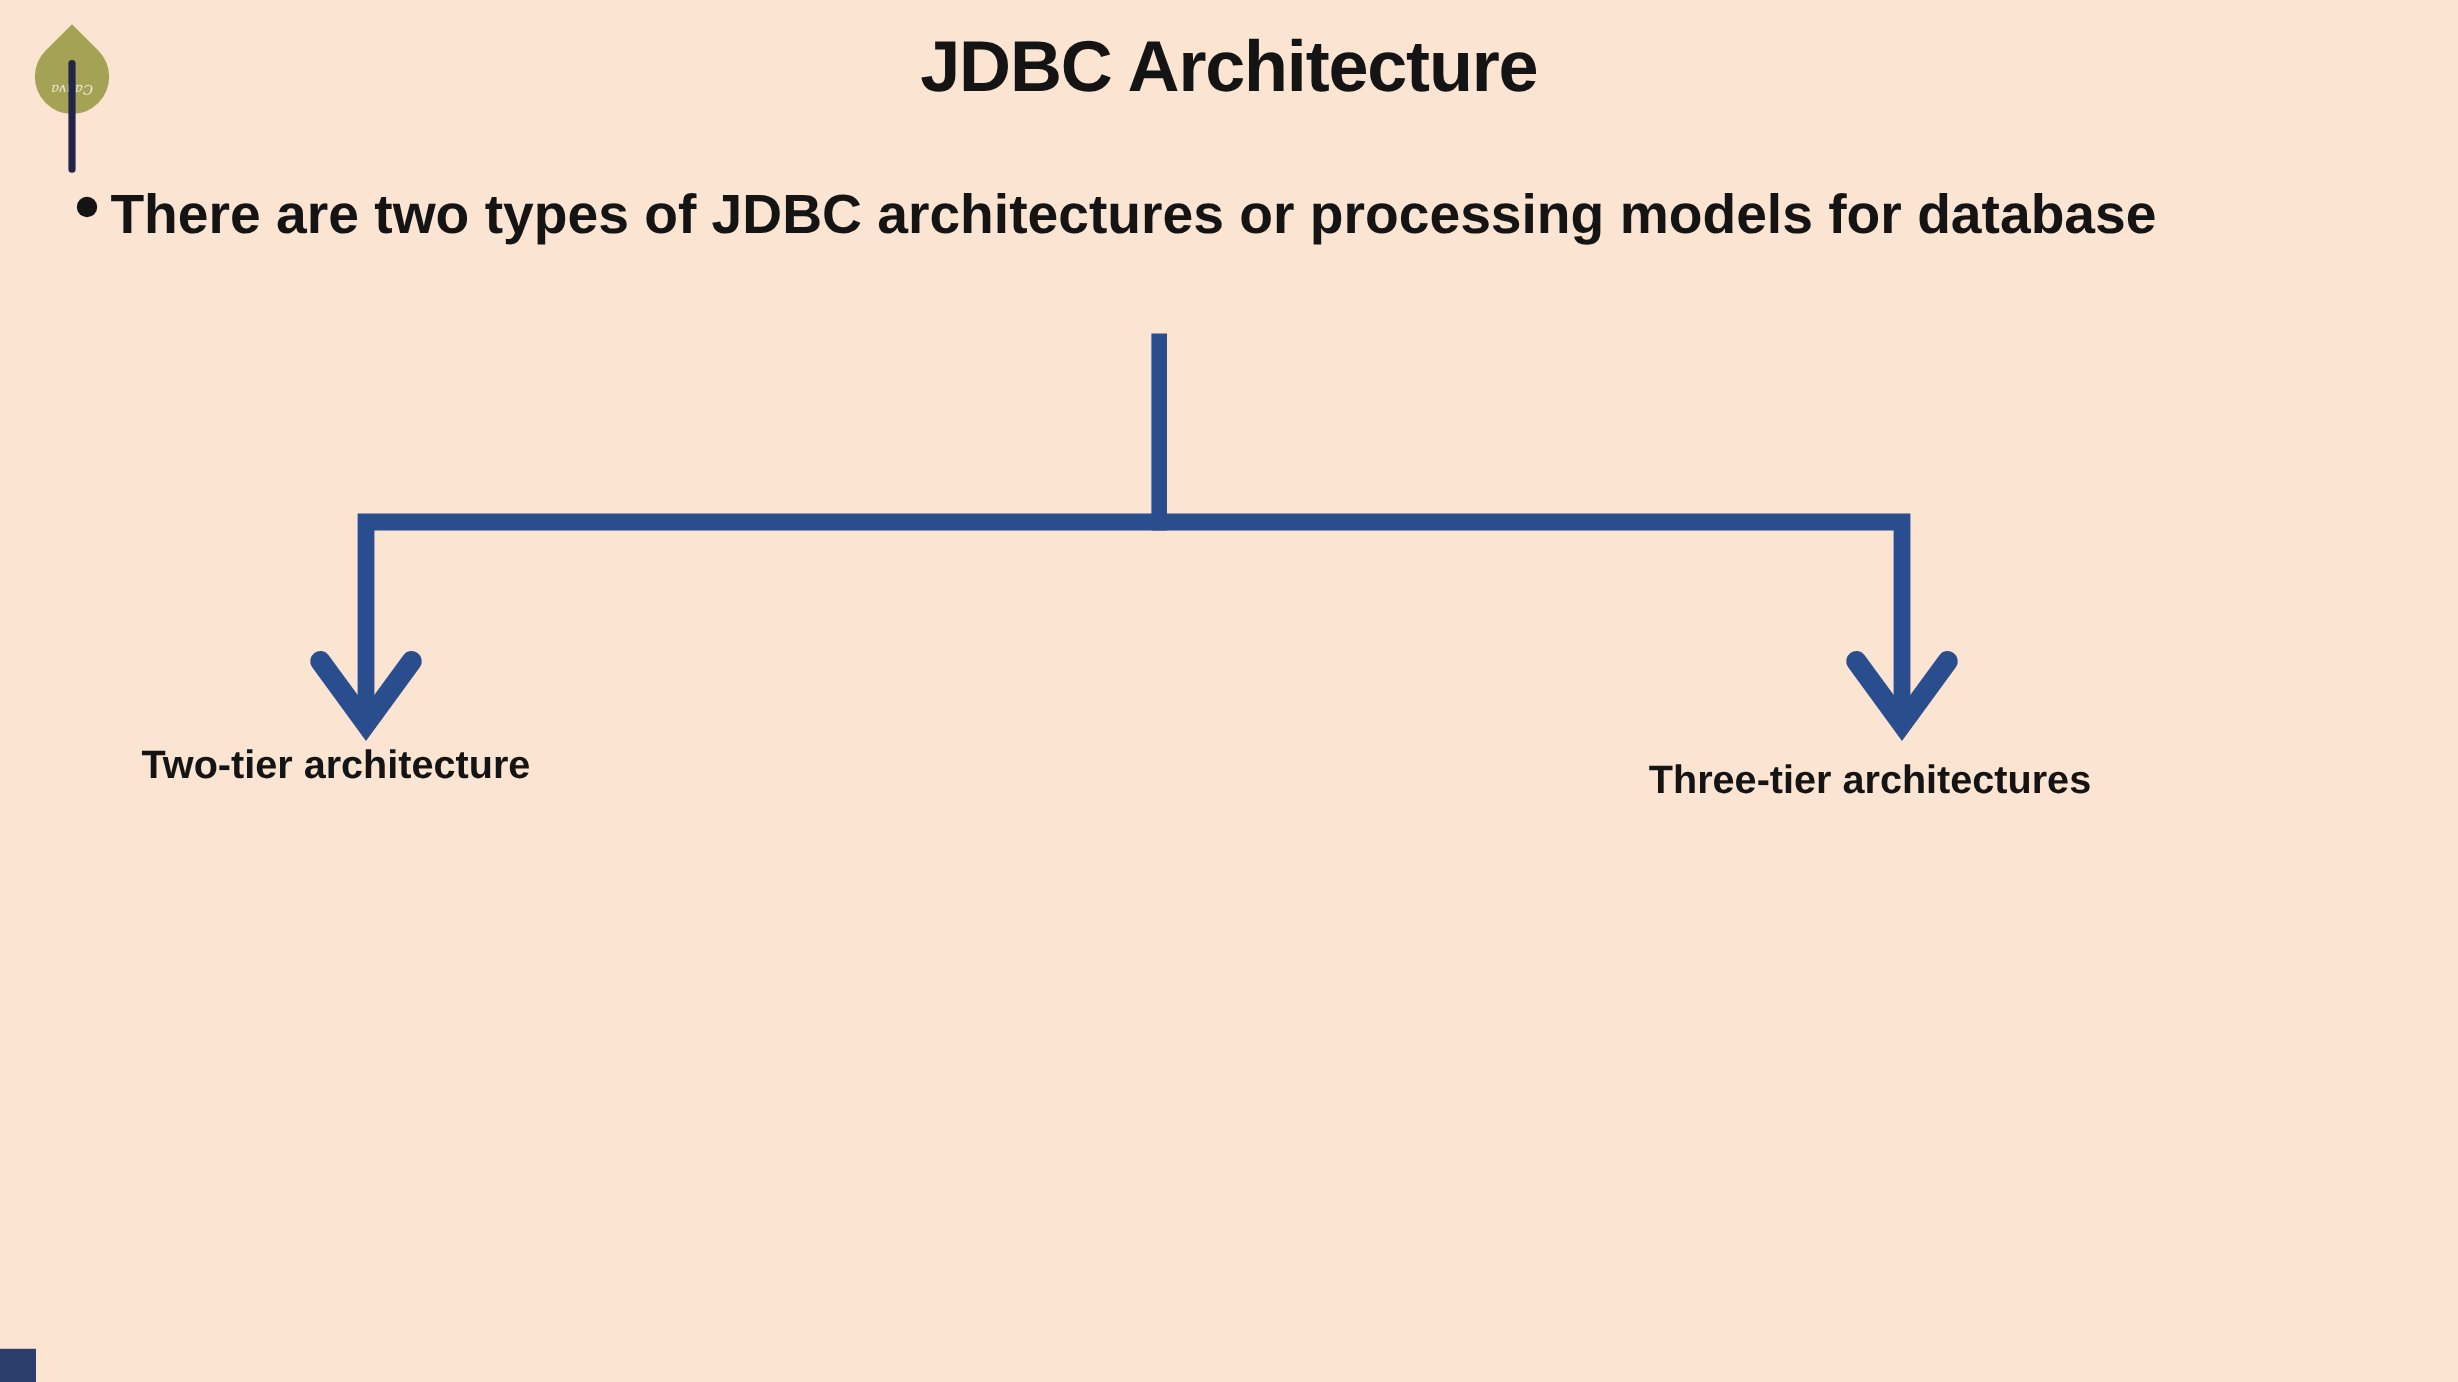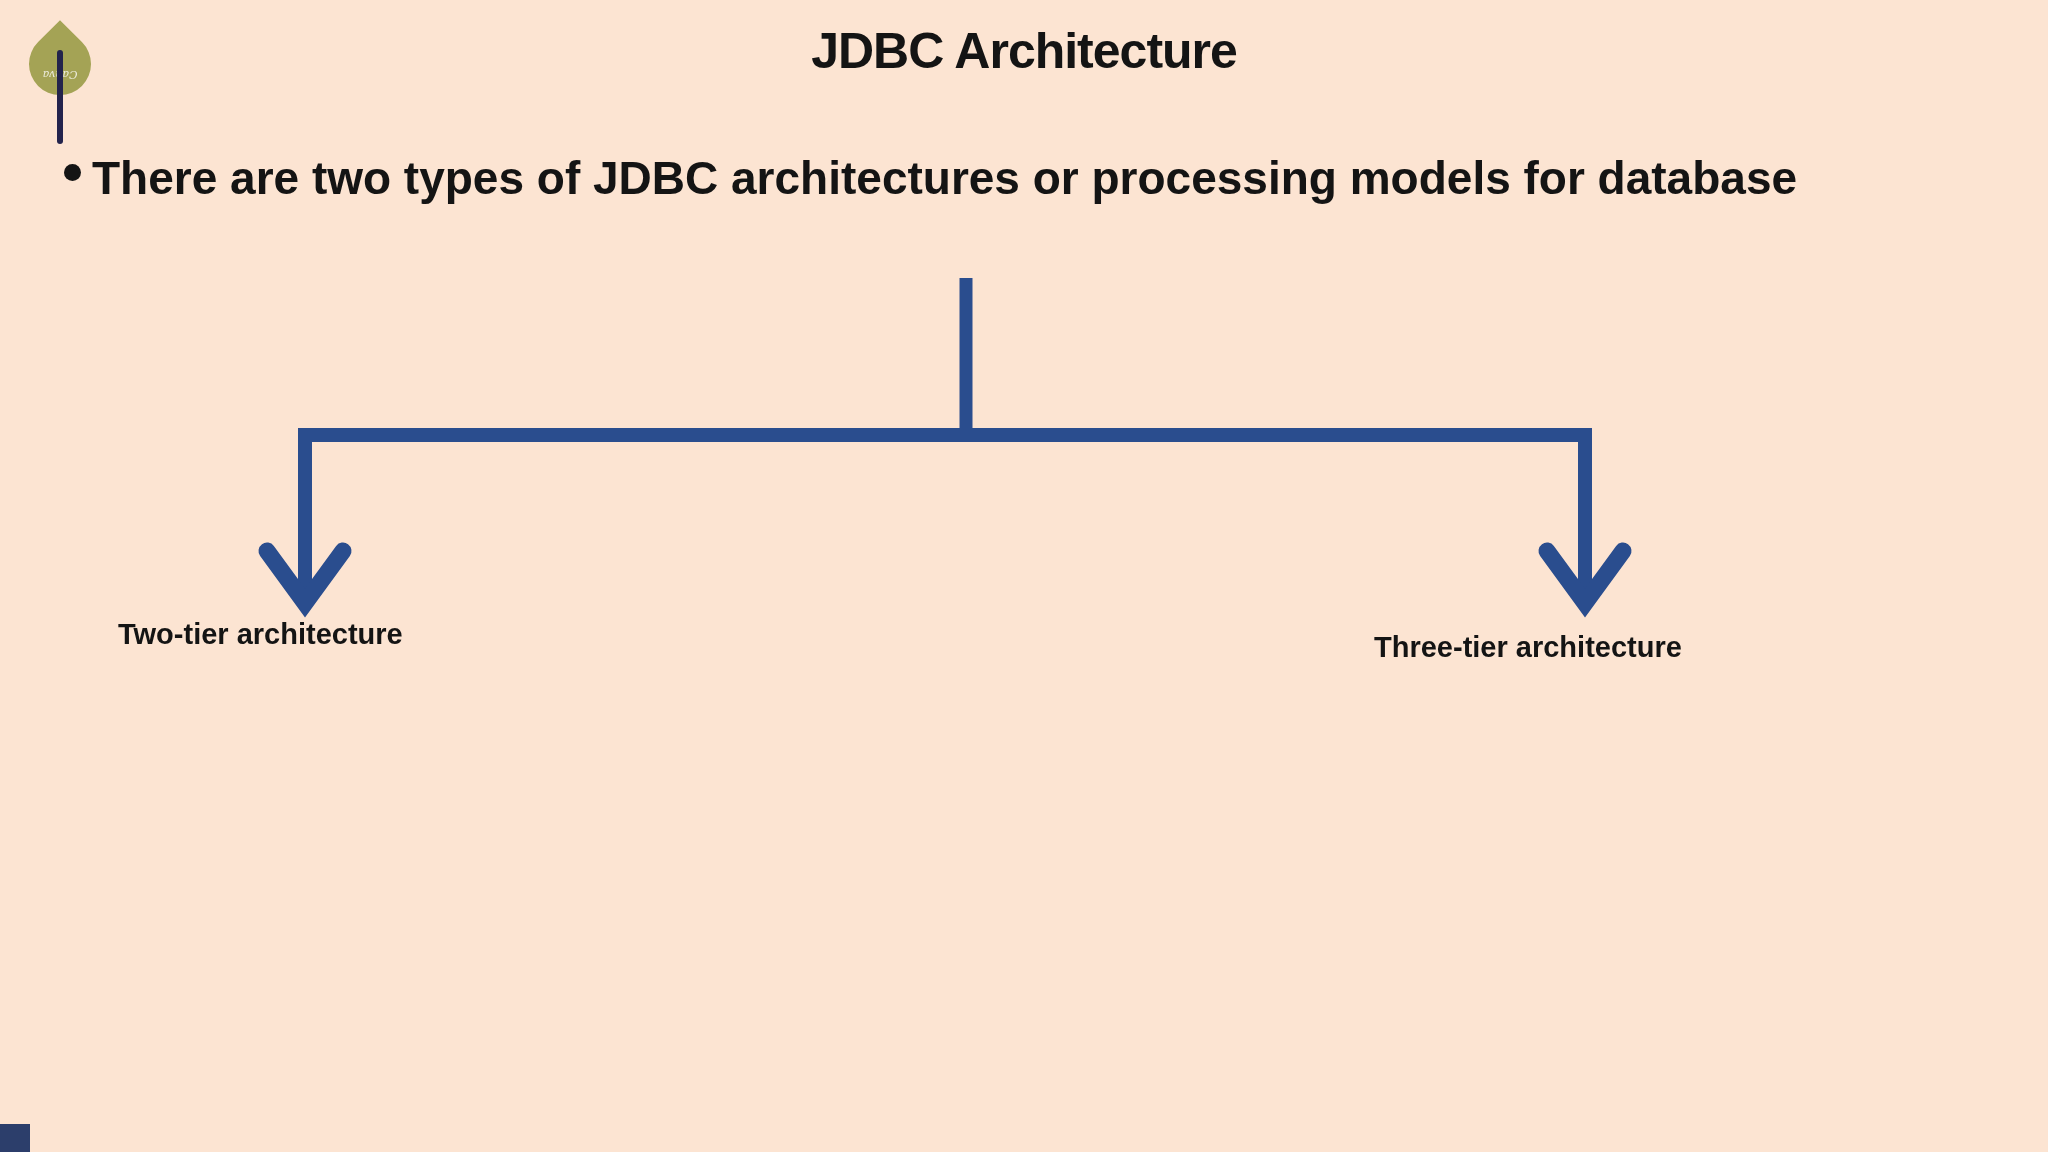--- a/index.html
+++ b/index.html
@@ -15,39 +15,39 @@
   .slide{
     position:relative;width:2048px;height:1152px;overflow:hidden;
     background:var(--background);
     color:var(--ink);
     font-family:"Liberation Sans","DejaVu Sans",sans-serif;
   }
 
   
   .title{
     position:absolute;top:26px;left:0;width:100%;
-    text-align:center;font-size:50px;font-weight:bold;line-height:1;
+    text-align:center;font-size:60px;font-weight:bold;line-height:1;
     letter-spacing:-1px;
   }
 
   
   .bullet-dot{
     position:absolute;left:64px;top:164px;width:17px;height:17px;
     border-radius:50%;background:var(--ink);
   }
   .bullet-text{
     position:absolute;left:92px;top:147px;
     font-size:46px;font-weight:bold;line-height:63px;white-space:nowrap;
   }
 
   
   .diagram-svg{position:absolute;left:0;top:0;width:2048px;height:1152px;}
   .diagram-svg path{stroke:var(--diagram-blue);fill:none;}
   .branch-label{
-    position:absolute;font-size:29px;font-weight:bold;line-height:1;
+    position:absolute;font-size:33px;font-weight:bold;line-height:1;
     white-space:nowrap;
   }
   .branch-label.left{left:118px;top:620px;}
   .branch-label.right{left:1374px;top:633px;}
 
   
   .logo{position:absolute;left:0;top:0;width:120px;height:150px;}
   .leaf-shape{
     position:absolute;left:29px;top:33px;width:62px;height:62px;
     background:var(--leaf-green);
@@ -92,17 +92,17 @@
   </div>
 
   <svg class="diagram-svg" viewBox="0 0 2048 1152">
     <path d="M966 278 L966 442" stroke-width="13" stroke-linecap="butt"></path>
     <path d="M305 602 L305 435 L1585 435 L1585 602" stroke-width="14" stroke-linecap="butt" stroke-linejoin="miter"></path>
     <path d="M267 551 L305 603 L343 551" stroke-width="17" stroke-linecap="round" stroke-linejoin="miter"></path>
     <path d="M1547 551 L1585 603 L1623 551" stroke-width="17" stroke-linecap="round" stroke-linejoin="miter"></path>
   </svg>
 
   <div class="branch-label left">Two-tier architecture</div>
-  <div class="branch-label right">Three-tier architecture</div>
+  <div class="branch-label right">Three-tier architectures</div>
 
   <div class="corner-accent"></div>
 
 </div>
 
 </body></html>

